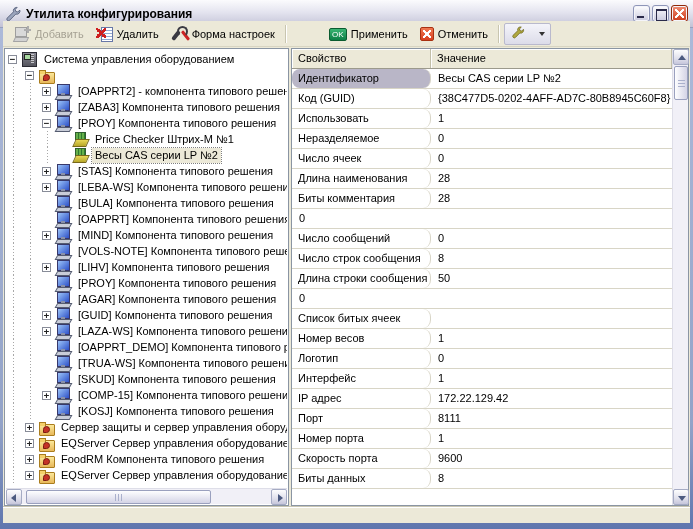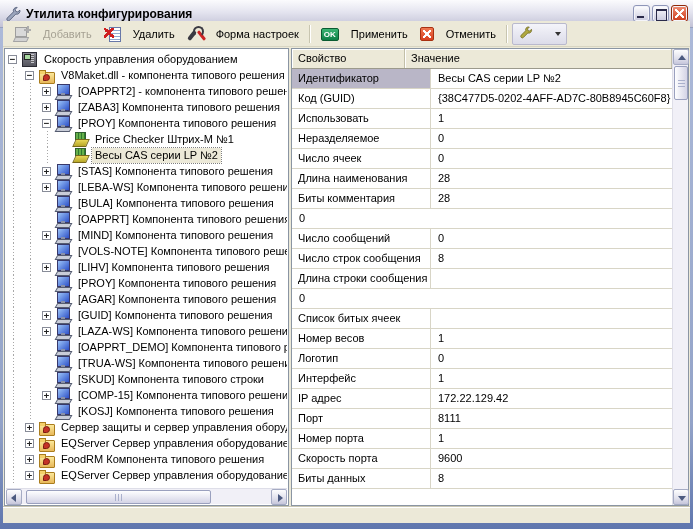--- a/index.html
+++ b/index.html
@@ -29,21 +29,21 @@
         linear-gradient(135deg, transparent 40%, #FFF 40% 60%, transparent 60%); }
 
   .app-icon { width:16px; height:16px; flex:none; }
 
   .client { position:absolute; left:3px; right:3px; top:21px; bottom:6px; background:#ECE9D8; }
 
   
   .toolbar { position:absolute; left:0; right:0; top:0; height:26px;
              display:flex; align-items:center; padding-left:5px;
              border-bottom:1px solid #D8D5C2; }
-  .tb-btn { display:flex; align-items:center; gap:12px; height:22px; padding:0 5px;
+  .tb-btn { display:flex; align-items:center; gap:4px; height:22px; padding:0 5px;
             background:transparent; border:1px solid transparent; font-size:11px;
             font-family:"Liberation Sans", sans-serif; white-space:nowrap; }
   .tb-btn.disabled { color:#A6A294; }
   .tb-sep { width:2px; height:18px; border-left:1px solid #C8C5B0; border-right:1px solid #FFFFFF; margin:0 4px; }
 
   .tbi { display:inline-block; width:17px; height:15px; position:relative; flex:none; }
   
   .tbi-add::before { content:''; position:absolute; left:1px; top:1px; width:10px; height:8px;
                      border:1px solid #9E9E9E; background:#D9D9D9; }
   .tbi-add::after { content:''; position:absolute; left:0; top:11px; width:12px; height:3px;
@@ -62,21 +62,21 @@
   
   .tbi-form::before { content:''; position:absolute; left:3px; top:4px; width:4px; height:11px;
                       background:#3A3A42; transform:rotate(38deg); border-radius:2px; }
   .tbi-form::after { content:''; position:absolute; left:6px; top:0; width:7px; height:7px;
                      border:2px solid #3A3A42; border-radius:50%; border-bottom-color:transparent; }
   .tbi-form i { position:absolute; right:1px; bottom:0; width:3px; height:11px;
                 background:#CC2424; transform:rotate(-38deg); border-radius:1px; }
   
   .tbi-apply { width:18px; height:13px; margin-top:1px; border-radius:2px;
                background:linear-gradient(180deg,#3BB573,#0C7F45); border:1px solid #0A5C30;
-               color:#FFF; font-size:8px; font-weight:bold; text-align:center; line-height:11px; }
+               color:#FFF; font-size:8px; font-weight:normal; text-align:center; line-height:11px;margin-left:32px; }
   
   .tbi-cancel { width:14px; height:14px; border-radius:2px;
                 background:linear-gradient(180deg,#F07850,#D84020); border:1px solid #A83010; position:relative; }
   .tbi-cancel::after { content:''; position:absolute; inset:2px;
       background:
         linear-gradient(45deg, transparent 40%, #FFF 40% 60%, transparent 60%),
         linear-gradient(135deg, transparent 40%, #FFF 40% 60%, transparent 60%); }
   .tools-btn { background:linear-gradient(180deg,#F4F4FA,#DCDCE9); border:1px solid #B9B9CD; border-radius:2px; }
   .dd-arrow { width:0; height:0; border-left:3px solid transparent; border-right:3px solid transparent;
               border-top:4px solid #333; margin-left:8px; }
@@ -119,25 +119,25 @@
       background:#A8D8A0; border:1px solid #222; }
   .machine i { position:absolute; left:10px; top:2px; width:3px; height:9px;
       background:repeating-linear-gradient(to bottom,#C8C8D0 0 1px,#666 1px 2px); }
 
   
   .grid-panel { position:absolute; left:288px; right:1px; top:1px; height:458px;
                 border:1px solid #8A95A3; background:#FFF; }
   .grid { position:absolute; left:0; top:0; right:16px; bottom:0; overflow:hidden; }
   .ghead { display:flex; height:20px; background:#ECE9D8; border-bottom:1px solid #9C9A8C; }
   .gh-cell { padding:3px 0 0 6px; border-right:1px solid #C2BFA8; box-shadow:inset 1px 1px 0 #FFF; }
-  .gh-cell.name { width:113px; flex:none; }
+  .gh-cell.name { width:139px; flex:none; }
   .gh-cell.value { flex:1; }
   .prow { display:flex; height:20px; border-bottom:1px solid #D8D5C6; }
   .pname { width:139px; flex:none; padding:3px 0 0 6px; border-right:1px solid #D8D5C6;
-           white-space:nowrap; overflow:hidden; }
+           white-space:nowrap; overflow:hidden;border-radius:8px; }
   .pname.selected { background:#B9B6C7; }
   .pvalue { flex:1; padding:3px 0 0 7px; white-space:nowrap; overflow:hidden; }
 
   
   .vscroll { position:absolute; right:0; top:0; bottom:0; width:16px; background:#F1F0F7;
              border-left:1px solid #DEDEE8; }
   .hscroll { position:absolute; left:1px; right:1px; bottom:1px; height:16px; background:#F1F0F7;
              border-top:1px solid #DEDEE8; }
   .sb-btn { position:absolute; width:16px; height:16px;
             background:linear-gradient(180deg,#FDFDFE,#E0E0EC 60%,#C6C6DB);
@@ -220,29 +220,28 @@
 
     <div class="main">
 
       <div class="tree-panel">
         <div class="tree-view">
             <div class="trow">
               <span class="texp">−</span>
               <span class="ticon machine">
                 <i></i>
               </span>
-              <span class="tlabel">Скорость управления оборудованием</span>
+              <span class="tlabel">Система управления оборудованием</span>
             </div>
             <div class="trow">
               <span class="tguide"></span>
               <span class="texp">−</span>
               <span class="ticon folder-tool">
                 <i></i>
               </span>
-              <span class="tlabel">V8Maket.dll - компонента типового решения</span>
             </div>
             <div class="trow">
               <span class="tguide"></span>
               <span class="tguide"></span>
               <span class="texp">+</span>
               <span class="ticon computer">
                 <i></i>
               </span>
               <span class="tlabel">[OAPPRT2] - компонента типового решения</span>
             </div>
@@ -397,21 +396,21 @@
               </span>
               <span class="tlabel">[TRUA-WS] Компонента типового решения</span>
             </div>
             <div class="trow">
               <span class="tguide"></span>
               <span class="tguide"></span>
               <span class="texp none"></span>
               <span class="ticon computer">
                 <i></i>
               </span>
-              <span class="tlabel">[SKUD] Компонента типового строки</span>
+              <span class="tlabel">[SKUD] Компонента типового решения</span>
             </div>
             <div class="trow">
               <span class="tguide"></span>
               <span class="tguide"></span>
               <span class="texp">+</span>
               <span class="ticon computer">
                 <i></i>
               </span>
               <span class="tlabel">[COMP-15] Компонента типового решения</span>
             </div>
@@ -505,20 +504,21 @@
               <div class="prow">
                 <div class="pname">Число сообщений</div>
                 <div class="pvalue">0</div>
               </div>
               <div class="prow">
                 <div class="pname">Число строк сообщения</div>
                 <div class="pvalue">8</div>
               </div>
               <div class="prow">
                 <div class="pname">Длина строки сообщения</div>
+                <div class="pvalue">50</div>
               </div>
               <div class="prow">
                 <div class="pvalue">0</div>
               </div>
               <div class="prow">
                 <div class="pname">Список битых ячеек</div>
                 <div class="pvalue"></div>
               </div>
               <div class="prow">
                 <div class="pname">Номер весов</div>

